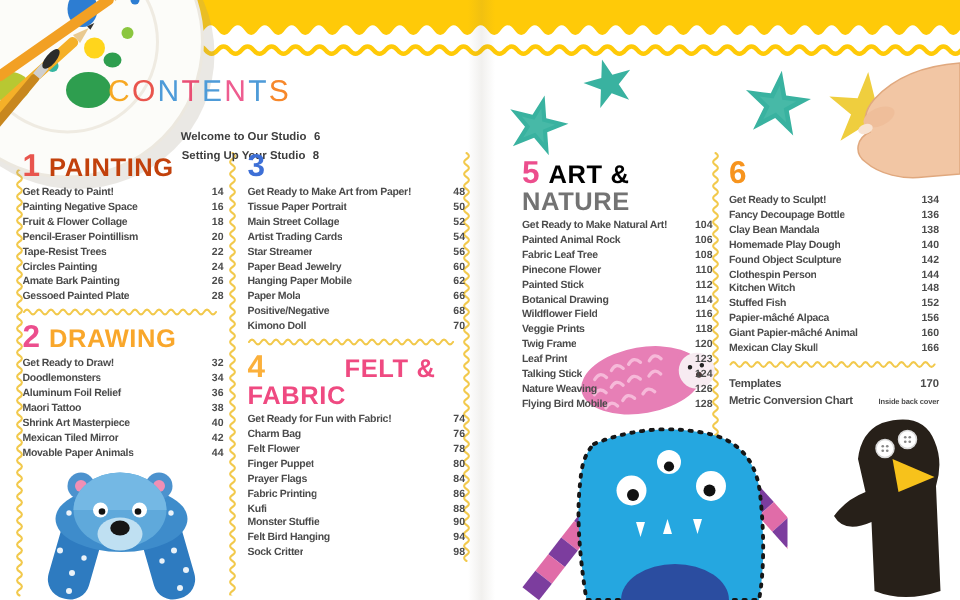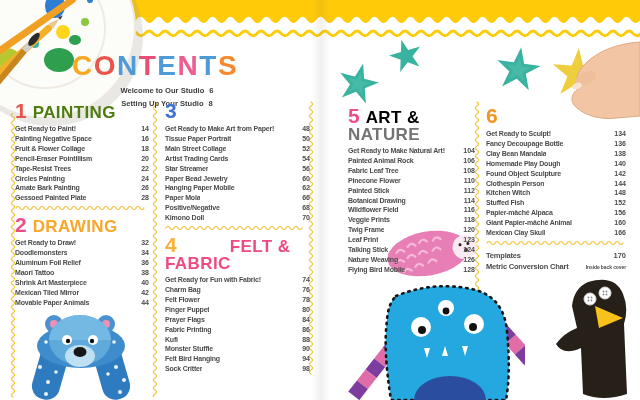--- a/index.html
+++ b/index.html
@@ -5,21 +5,21 @@
   html,body{margin:0;padding:0;background:#e8e8e8;}
   #stage{position:relative;width:640px;height:400px;background:#ffffff;overflow:hidden;
          font-family:"Liberation Sans",sans-serif;}
   
   #topband{position:absolute;left:0;top:0;width:640px;height:40px;z-index:1;}
   .wave{line-height:0;}
   .wave-abs{position:absolute;z-index:1;}
   .wave-v{position:absolute;transform:rotate(90deg);transform-origin:0 0;z-index:1;}
   .wave-h{margin:2px 0 3px 0;height:7px;overflow:visible;}
   
-  #title{position:absolute;left:72px;top:50px;z-index:4;font-size:28px;font-weight:bold;
+  #title{position:absolute;left:72px;top:50px;z-index:4;font-size:20px;font-weight:normal;
          letter-spacing:1.5px;white-space:nowrap;}
   #intro{position:absolute;left:58px;top:85px;width:218px;z-index:4;text-align:center;
          font-size:7.6px;font-weight:bold;color:#3d3d3d;}
   .intro-row{display:flex;justify-content:center;gap:5px;line-height:12.5px;}
   
   .col{position:absolute;z-index:4;}
   #col1{left:15px;top:101px;width:134px;}
   #col2{left:165px;top:101px;width:145px;}
   #col3{left:348px;top:106px;width:127px;}
   #col4{left:486px;top:106px;width:140px;}
@@ -129,21 +129,21 @@
       <span>Setting Up Your Studio</span>
         <span>8</span>
     </div>
   </div>
 
   <div id="col1" class="col">
     <div>
         <div class="sec-head">
           <div class="l1">
             <span class="sec-num" style="color: rgb(232, 85, 78);">1</span>
-            <span class="sec-title" style="color: #4d7c0f;">PAINTING</span>
+            <span class="sec-title" style="color: #c2410c;">PAINTING</span>
           </div>
         </div>
         <div class="row">
           <span class="lbl">Get Ready to Paint!</span>
           <span class="pg">14</span>
         </div>
         <div class="row">
           <span class="lbl">Painting Negative Space</span>
           <span class="pg">16</span>
         </div>

